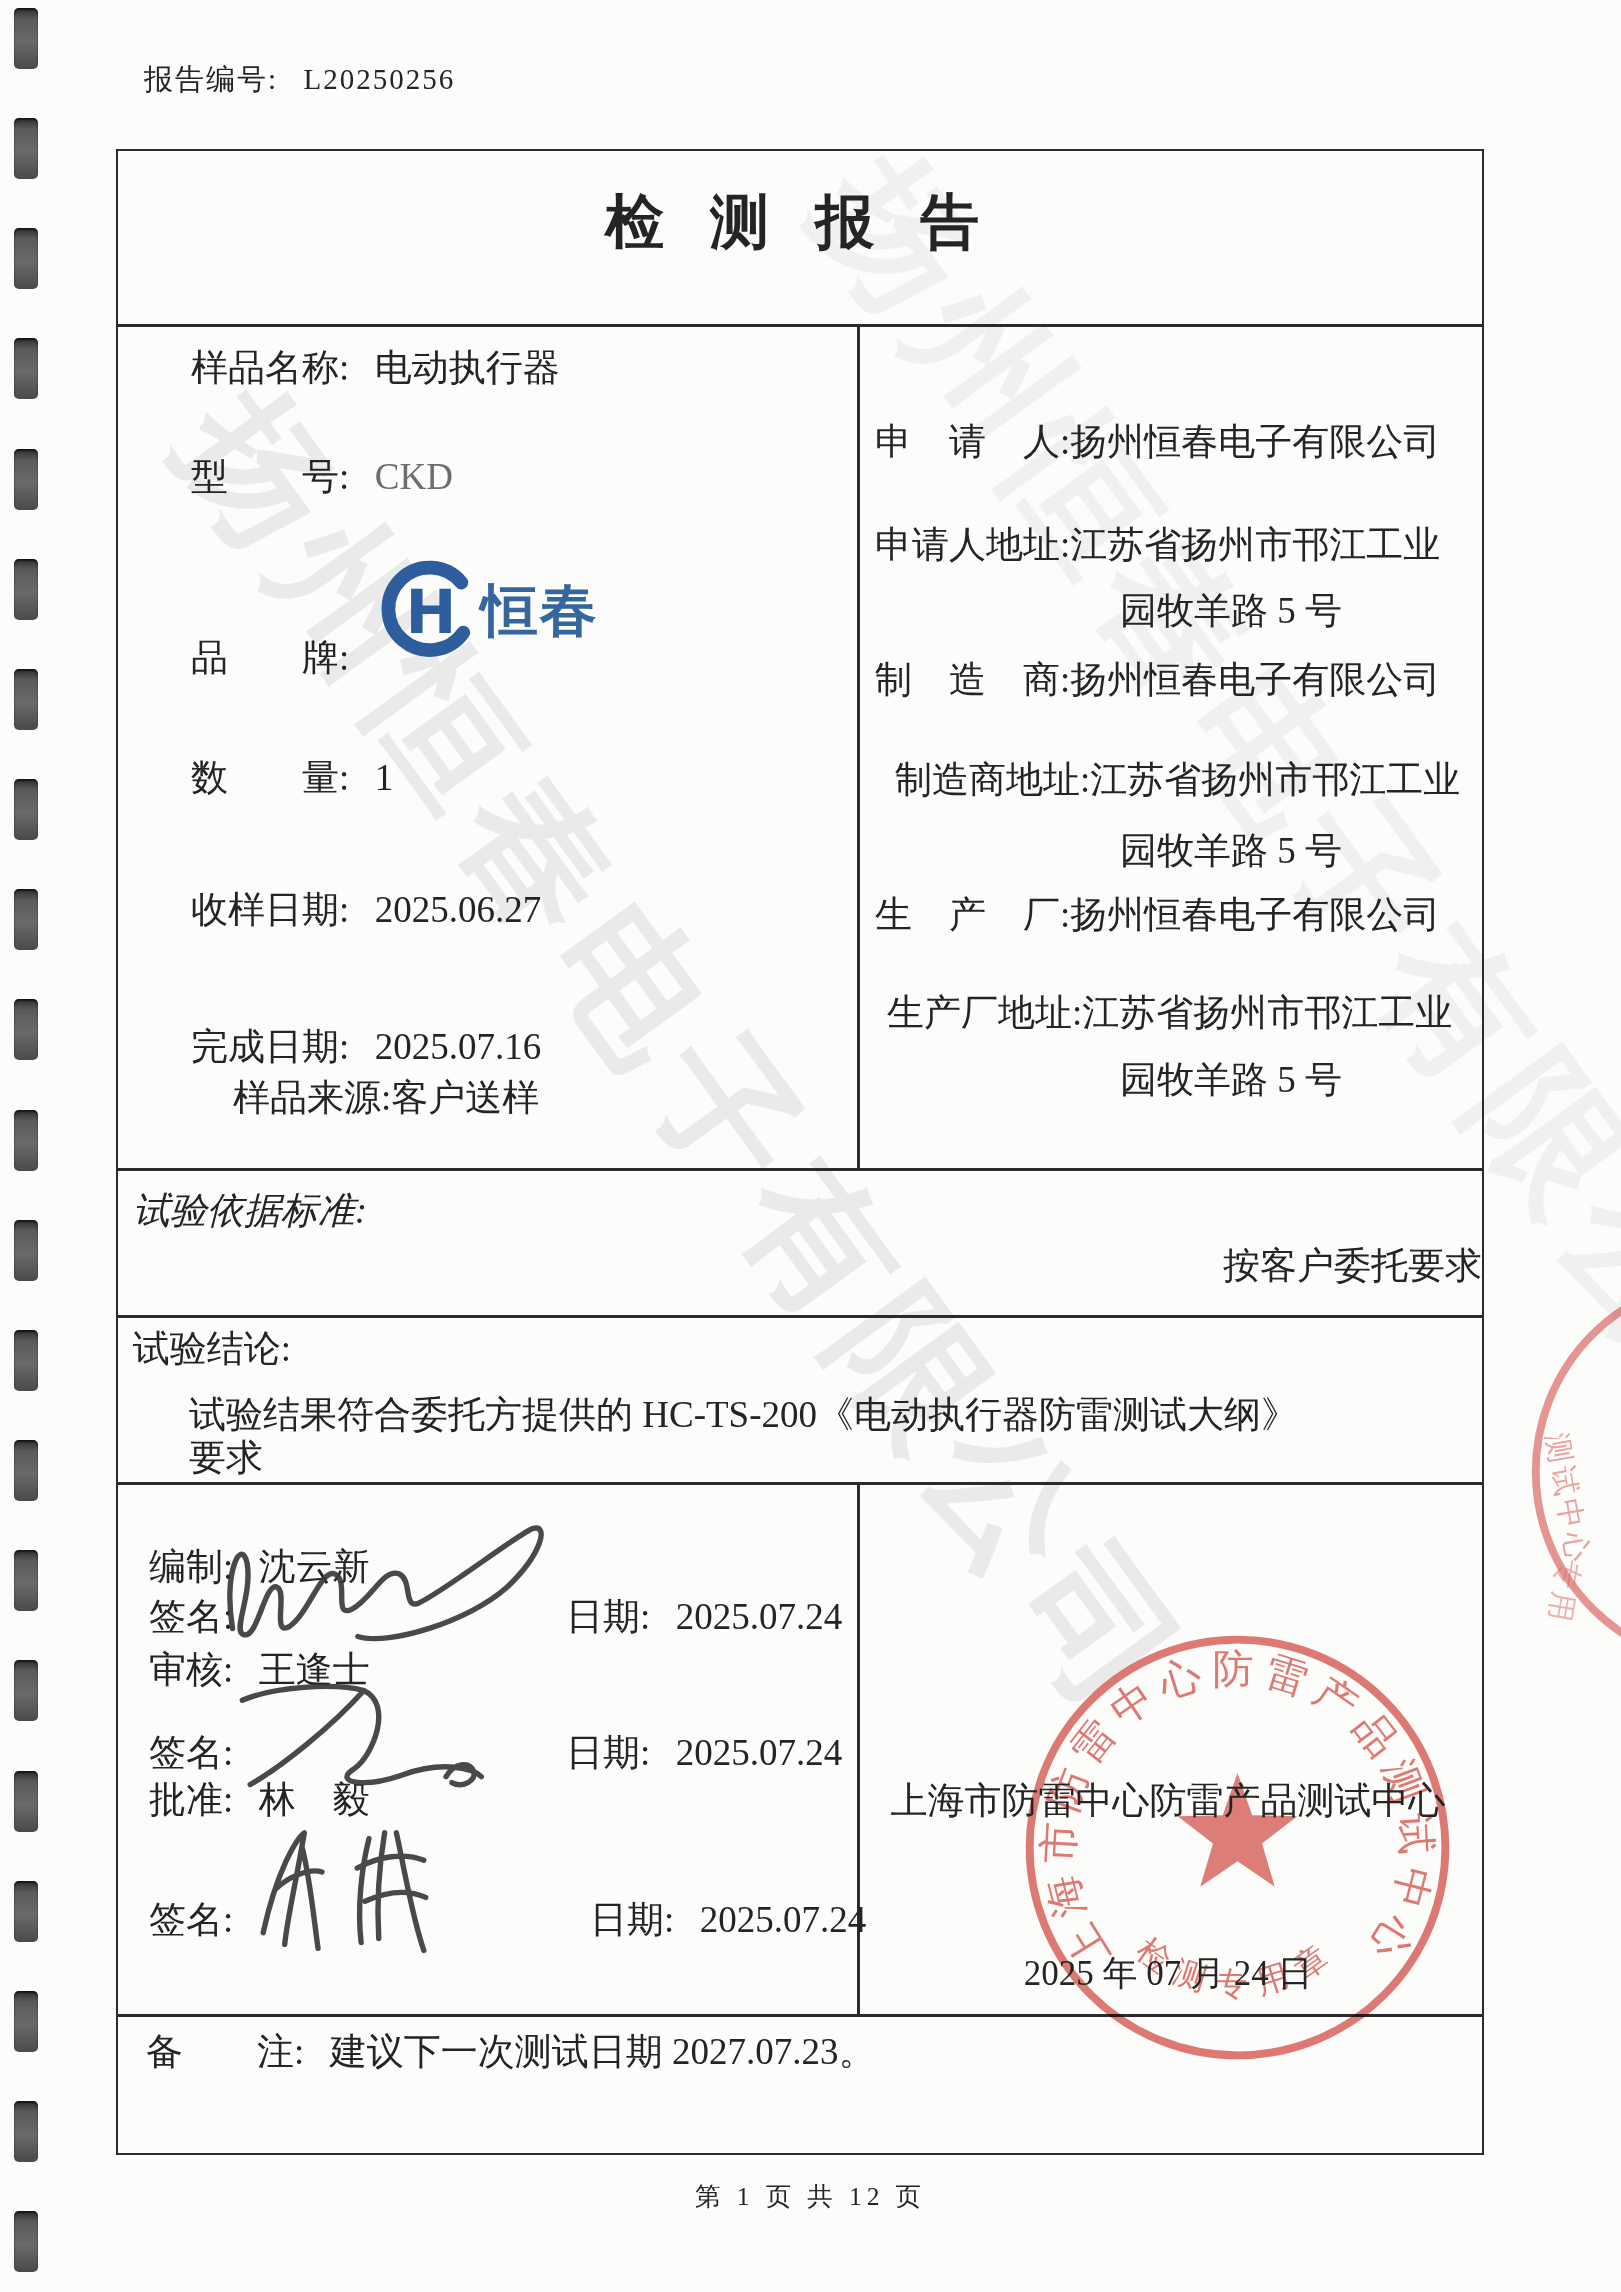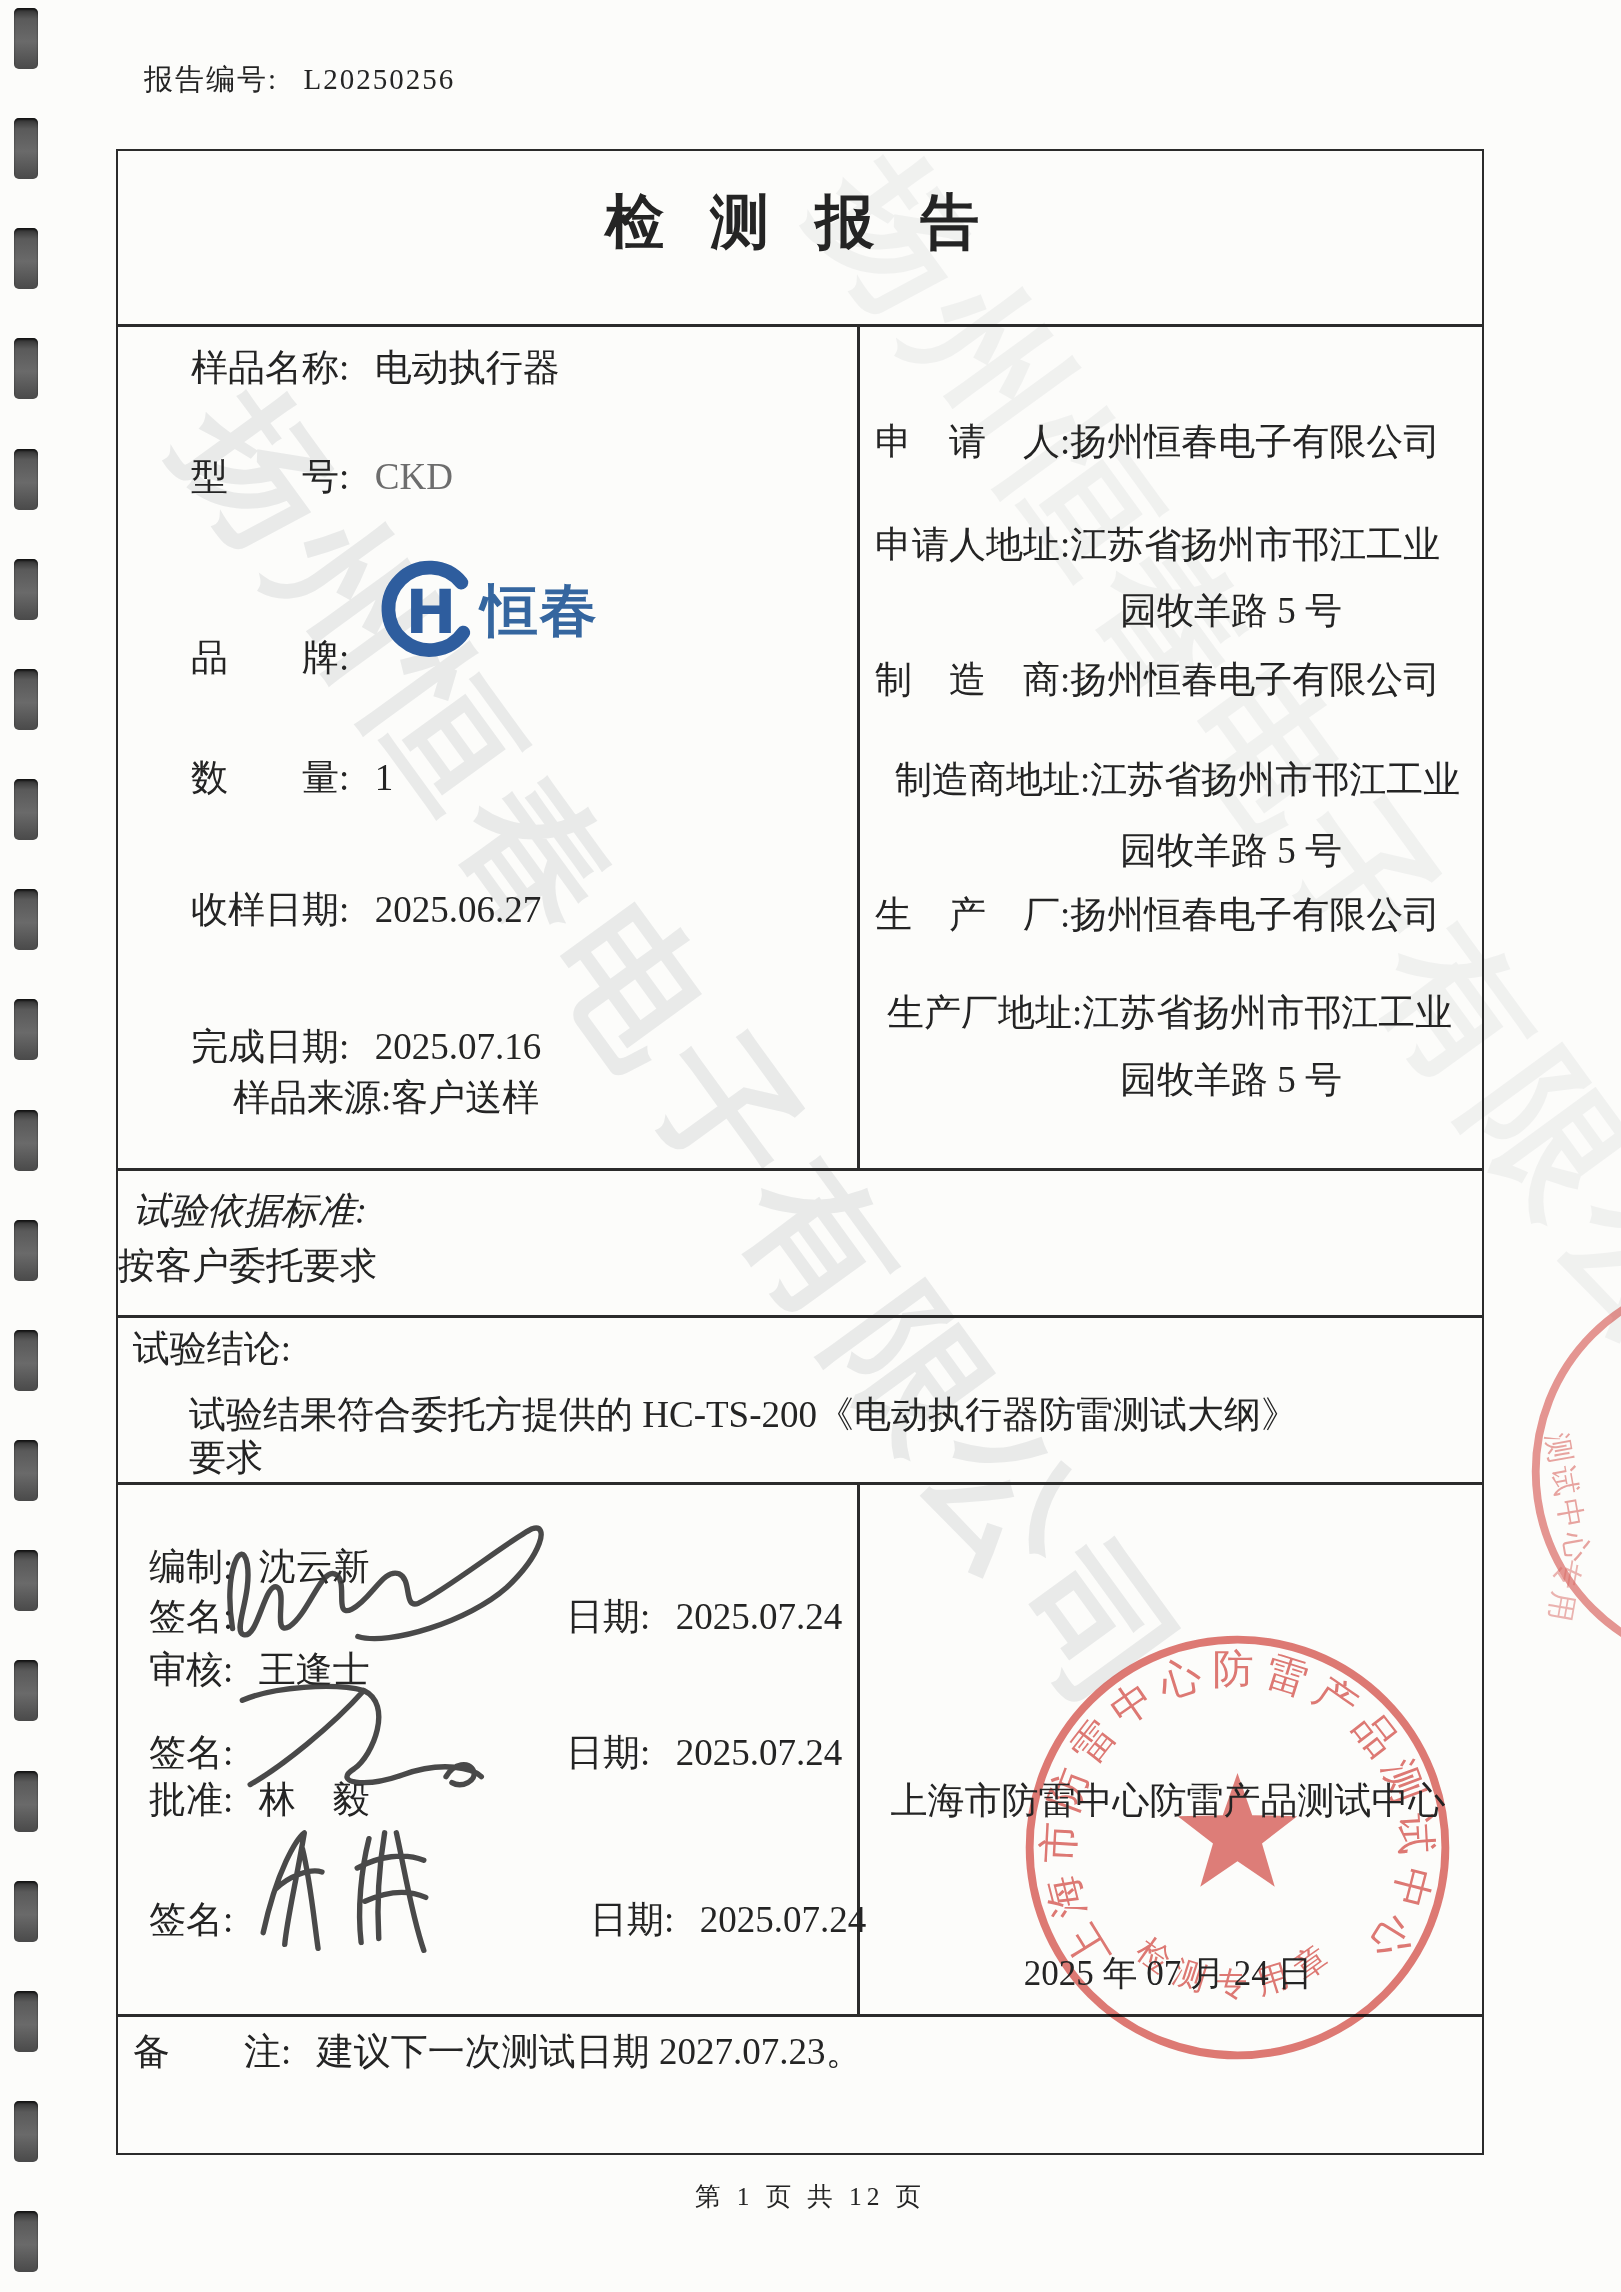--- a/index.html
+++ b/index.html
@@ -8,21 +8,21 @@
          font-family:"Liberation Serif","DejaVu Serif",serif;color:#242424;}
   .txt{position:absolute;white-space:nowrap;font-size:37px;line-height:45px;color:#242424;z-index:2;}
   .gap{margin-left:25.5px;margin-top:38px;}
   .muted{color:#6d6d6d;font-family:Liberation Serif, serif;}
   .wm{position:absolute;font-size:147px;letter-spacing:11.8px;color:#8f959b;opacity:.17;white-space:nowrap;
       transform-origin:left top;z-index:1;font-weight:600;}
   .tablebox{position:absolute;left:116px;top:149px;width:1364px;height:2002px;border:2.9px solid #2b2b2b;z-index:2;}
   .hl{position:absolute;left:0;width:100%;height:2.9px;background:#2b2b2b;}
   .vl{position:absolute;width:2.9px;background:#2b2b2b;}
   .title{left:0;top:49px;width:100%;text-align:center;font-size:59px;letter-spacing:15.7px;font-weight:600;}
-  .center-row{left:0;width:100%;text-align:left;}
+  .center-row{left:0;width:100%;text-align:right;}
   .rc{left:757px;}
   .sig{position:absolute;z-index:2;}
   .sig path{fill:none;stroke:#3a3a3a;stroke-width:5.5;stroke-linecap:round;stroke-linejoin:round;opacity:.92;}
   .stamp{position:absolute;left:894px;top:1471px;width:451px;height:451px;z-index:2;mix-blend-mode:multiply;opacity:.85;}
   .edgestamp{position:absolute;left:1470px;top:1264px;width:151px;height:421px;z-index:2;opacity:.8;}
   .overstamp{z-index:3;}
   .hole{position:absolute;left:13.7px;width:24.5px;height:61px;border-radius:4.9px;z-index:4;
         background:linear-gradient(180deg,#2e2e2e 0%,#5a5a5a 18%,#6a6a6a 55%,#4a4a4a 100%);
         box-shadow:inset 0 2px 2px rgba(0,0,0,.6);}
   .footer{left:0;top:2174px;width:1621px;text-align:center;font-size:25.5px;letter-spacing:4.9px;}
@@ -185,21 +185,21 @@
       <text font-size="42" fill="#d0453e" letter-spacing="9" opacity="0.85">
         <textPath href="#arcTop" startOffset="50%" text-anchor="middle">上海市防雷中心防雷产品测试中心</textPath>
       </text>
       <text font-size="33" fill="#d0453e" letter-spacing="13" opacity="0.85">
         <textPath href="#arcBottom" startOffset="50%" text-anchor="middle">检测专用章</textPath>
       </text>
     </svg>
     <div class="txt overstamp" style="left:739px;top:1627px;width:622px;text-align:center;white-space:normal;">上海市防雷中心防雷产品测试中心</div>
     <div class="txt overstamp" style="left:739px;top:1756px;width:622px;text-align:center;font-size:35px;margin-top:44px;">2025 年 07 月 24 日</div>
 
-    <div class="txt" style="left:15px;top:1878px;">
+    <div class="txt" style="left:28px;top:1878px;">
       <span>备　　注:</span><span class="gap">建议下一次测试日期 2027.07.23。</span>
     </div>
   </div>
 
   <svg class="edgestamp" viewBox="0 0 154 430">
     <circle cx="265" cy="212" r="198" fill="none" stroke="#d0453e" stroke-width="8" opacity="0.7"></circle>
     <text x="78" y="175" font-size="30" fill="#d0453e" letter-spacing="4" opacity="0.6" transform="rotate(80 78 175)">测试中心</text>
     <text x="92" y="300" font-size="30" fill="#d0453e" letter-spacing="4" opacity="0.5" transform="rotate(100 92 300)">专用</text>
   </svg>
 

